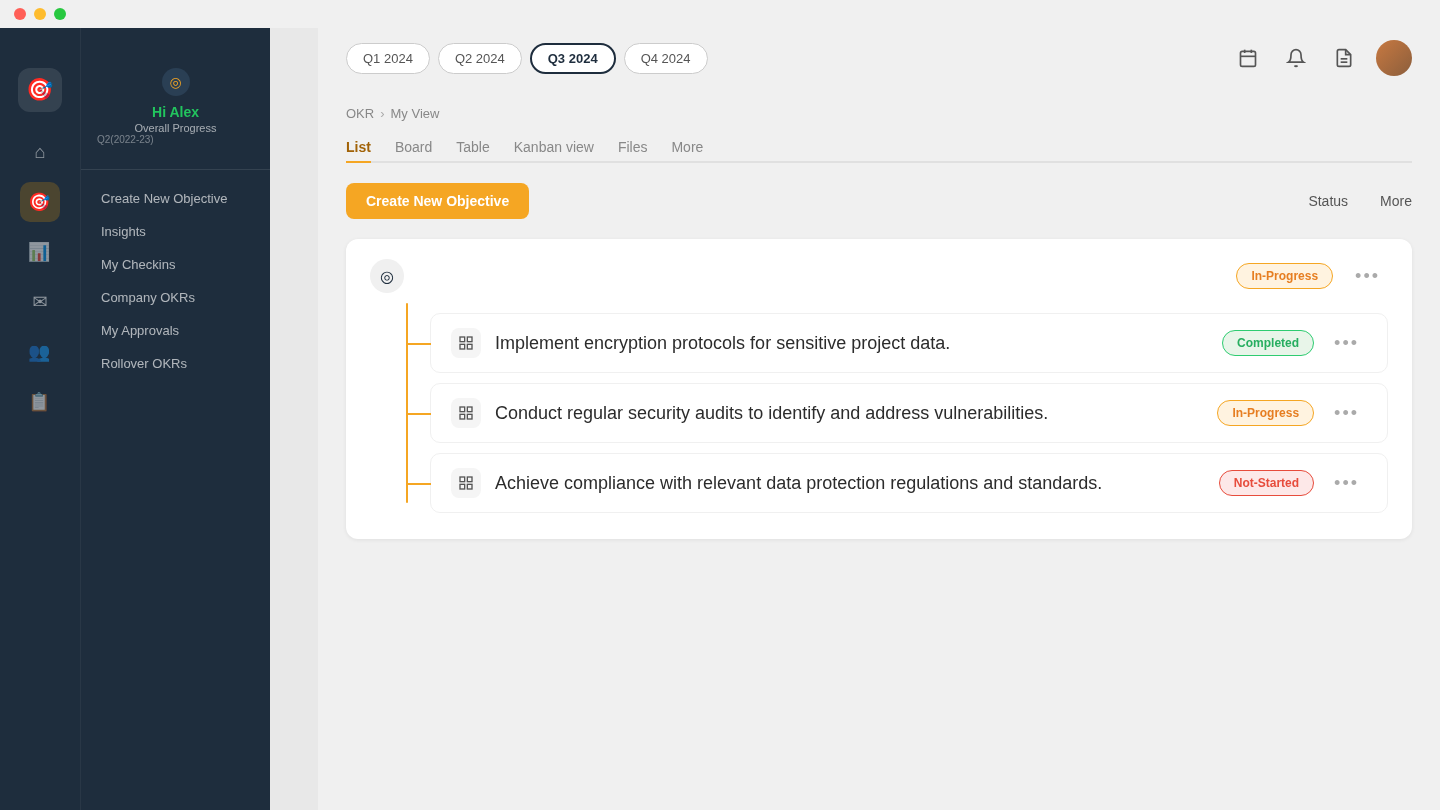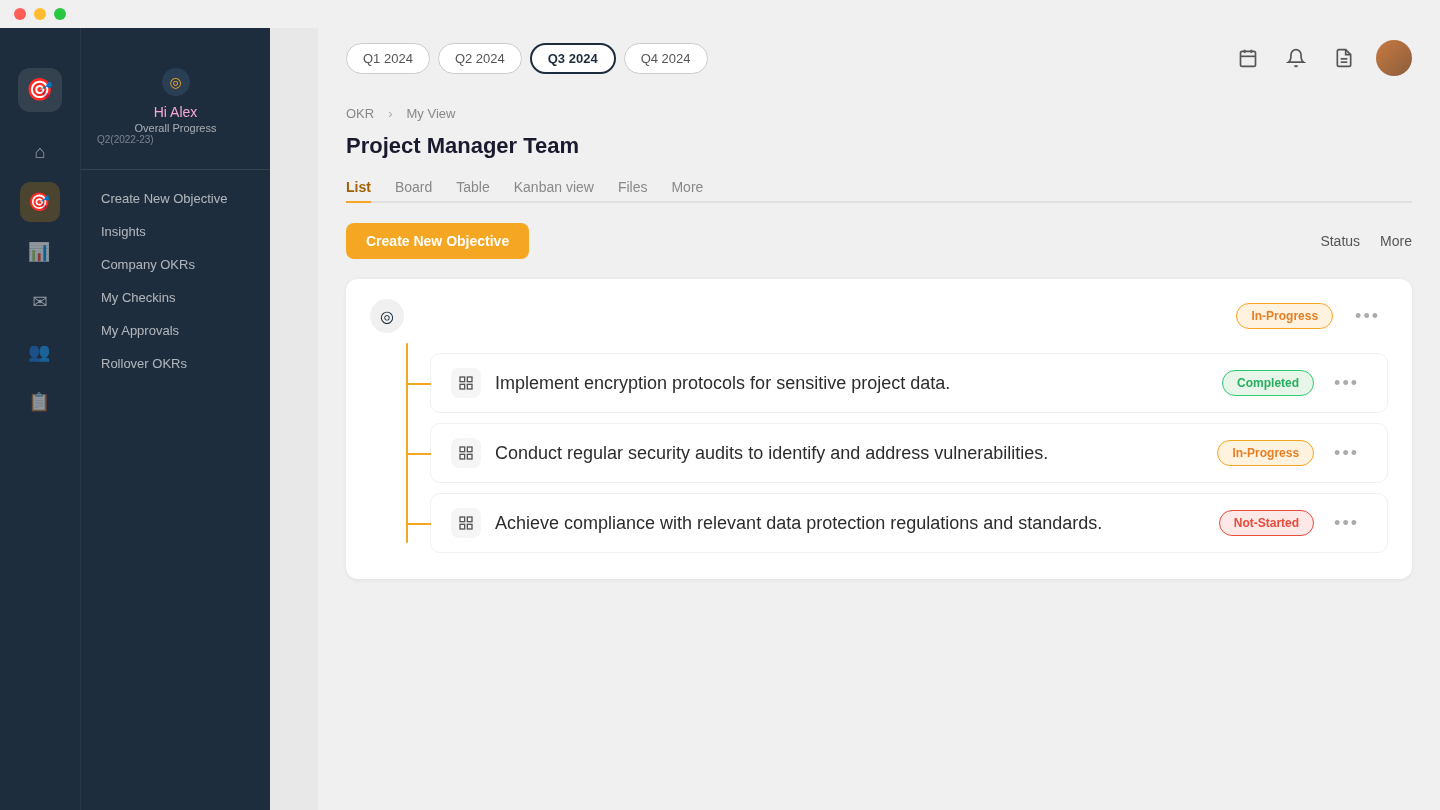--- a/index.html
+++ b/index.html
@@ -14,21 +14,21 @@
 
     
     .icon-rail { width: 80px; background: #1e2d3d; display: flex; flex-direction: column; align-items: center; padding-top: 40px; gap: 10px; flex-shrink: 0; margin-top: 28px; }
     .rail-logo { width: 44px; height: 44px; background: rgba(255,255,255,0.1); border-radius: 12px; display: flex; align-items: center; justify-content: center; color: #fff; font-size: 22px; margin-bottom: 10px; }
     .rail-icon { width: 40px; height: 40px; border-radius: 10px; display: flex; align-items: center; justify-content: center; color: rgba(255,255,255,0.5); font-size: 18px; cursor: pointer; }
     .rail-icon.active { background: rgba(255,165,0,0.2); color: #f5a623; }
 
     
     .sidebar { width: 190px; background: #1e2d3d; display: flex; flex-direction: column; padding-top: 40px; flex-shrink: 0; margin-top: 28px; border-left: 1px solid rgba(255,255,255,0.05); }
     .sidebar-user { padding: 0 16px 24px; border-bottom: 1px solid rgba(255,255,255,0.1); }
-    .sidebar-user-name { color: #f9a8d4; font-size: 14px; font-weight: 400; text-align: center; }
+    .sidebar-user-name { color: #22c55e; font-size: 14px; font-weight: 700; text-align: center; }
     .sidebar-user-label { color: rgba(255,255,255,0.6); font-size: 11px; text-align: center; margin-top: 2px; }
     .sidebar-user-sub { color: rgba(255,255,255,0.4); font-size: 10px; text-align: left; }
     .sidebar-progress-indicator { width: 28px; height: 28px; background: #2a3f54; border-radius: 50%; display: flex; align-items: center; justify-content: center; margin: 0 auto 8px; }
     .sidebar-nav { display: flex; flex-direction: column; padding: 12px 0; }
     .sidebar-nav-item { padding: 9px 20px; color: rgba(255,255,255,0.65); font-size: 13px; cursor: pointer; transition: background 0.15s; }
     .sidebar-nav-item.active { background: rgba(255,165,0,0.15); color: #f5a623; border-left: 3px solid #f5a623; }
 
     
     .main { flex: 1; display: flex; flex-direction: column; margin-top: 28px; background: #f0f0f0; overflow: hidden; margin-left: 48px; }
 
@@ -37,36 +37,36 @@
     .topbar-tabs { display: flex; gap: 8px; }
     .quarter-tab { padding: 6px 16px; border-radius: 20px; border: 1px solid #ccc; background: #fff; color: #555; font-size: 13px; cursor: pointer; }
     .quarter-tab.active { border: 2px solid #1e2d3d; background: #fff; color: #1e2d3d; font-weight: 600; }
     .topbar-actions { display: flex; align-items: center; gap: 16px; }
     .topbar-icon { width: 32px; height: 32px; display: flex; align-items: center; justify-content: center; color: #555; font-size: 16px; cursor: pointer; }
     .avatar { width: 36px; height: 36px; border-radius: 50%; background: #8B6F5E; display: flex; align-items: center; justify-content: center; color: #fff; font-size: 13px; font-weight: 600; overflow: hidden; }
     .avatar-img { width: 36px; height: 36px; border-radius: 50%; background: linear-gradient(135deg, #c87941 0%, #8b5e3c 100%); }
 
     
     .content { flex: 1; padding: 18px 28px; overflow-y: auto; background: #f0f0f0; }
-    .breadcrumb { display: flex; align-items: center; gap: 14px; color: #888; font-size: 13px; margin-bottom: 12px; }
+    .breadcrumb { display: flex; align-items: center; gap: 6px; color: #888; font-size: 13px; margin-bottom: 12px; }
     .breadcrumb-sep { color: #aaa; }
     .breadcrumb-link { color: #888; cursor: pointer; }
     .breadcrumb-current { color: #888; }
     .page-title { font-size: 22px; font-weight: 700; color: #1a1a2e; margin-bottom: 14px; }
 
     
     .view-tabs { display: flex; gap: 24px; border-bottom: 2px solid #e0e0e0; margin-bottom: 20px; }
     .view-tab { padding: 6px 0; font-size: 14px; color: #888; cursor: pointer; position: relative; }
     .view-tab.active { color: #a16207; font-weight: 600; }
     .view-tab.active::after { content: ''; position: absolute; bottom: -2px; left: 0; right: 0; height: 2px; background: #f5a623; }
 
     
     .toolbar { display: flex; align-items: center; justify-content: space-between; margin-bottom: 20px; }
     .btn-create { background: #f5a623; color: #fff; border: none; border-radius: 8px; padding: 10px 20px; font-size: 14px; font-weight: 600; cursor: pointer; }
-    .toolbar-right { display: flex; align-items: center; gap: 20px; }
+    .toolbar-right { display: flex; align-items: center; gap: 32px; }
     .toolbar-label { font-size: 14px; color: #555; font-weight: 500; cursor: pointer; }
 
     
     .objective-card { background: #fff; border-radius: 12px; padding: 0; margin-bottom: 12px; box-shadow: 0 1px 4px rgba(0,0,0,0.07); overflow: hidden; }
     .objective-header { display: flex; align-items: center; justify-content: space-between; padding: 20px 24px; }
     .objective-left { display: flex; align-items: center; gap: 14px; }
     .objective-icon { width: 34px; height: 34px; border-radius: 50%; background: #f0f0f0; display: flex; align-items: center; justify-content: center; color: #1e2d3d; font-size: 16px; flex-shrink: 0; }
     .objective-title { font-size: 16px; font-weight: 600; color: #1a1a2e; }
     .objective-right { display: flex; align-items: center; gap: 14px; }
 
@@ -115,22 +115,22 @@
     <div class="sidebar-progress-indicator">
       <span style="color:#f5a623; font-size:14px;">◎</span>
     </div>
     <div class="sidebar-user-name">Hi Alex</div>
     <div class="sidebar-user-label">Overall Progress</div>
     <div class="sidebar-user-sub">Q2(2022-23)</div>
   </div>
   <div class="sidebar-nav" id="sidebar-nav">
       <div class="sidebar-nav-item">Create New Objective</div>
       <div class="sidebar-nav-item">Insights</div>
+      <div class="sidebar-nav-item">My  Checkins</div>
       <div class="sidebar-nav-item">Company OKRs</div>
-      <div class="sidebar-nav-item">My  Checkins</div>
       <div class="sidebar-nav-item">My Approvals</div>
       <div class="sidebar-nav-item">Rollover OKRs</div>
     </div>
 </div>
 
 <div class="main">
 
   <div class="topbar">
     <div class="topbar-tabs" id="quarter-tabs">
         <button class="quarter-tab">Q1 2024</button>
@@ -166,21 +166,20 @@
   </div>
 
   <div class="content">
 
     <div class="breadcrumb">
       <span class="breadcrumb-link">OKR</span>
       <span class="breadcrumb-sep">›</span>
       <span class="breadcrumb-current">My View</span>
     </div>
 
-    <div class="page-title">Project Manager Team</div>
 
     <div class="view-tabs" id="view-tabs">
         <div class="view-tab active">List</div>
         <div class="view-tab">Board</div>
         <div class="view-tab">Table</div>
         <div class="view-tab">Kanban view</div>
         <div class="view-tab">Files</div>
         <div class="view-tab">More</div>
       </div>
 

